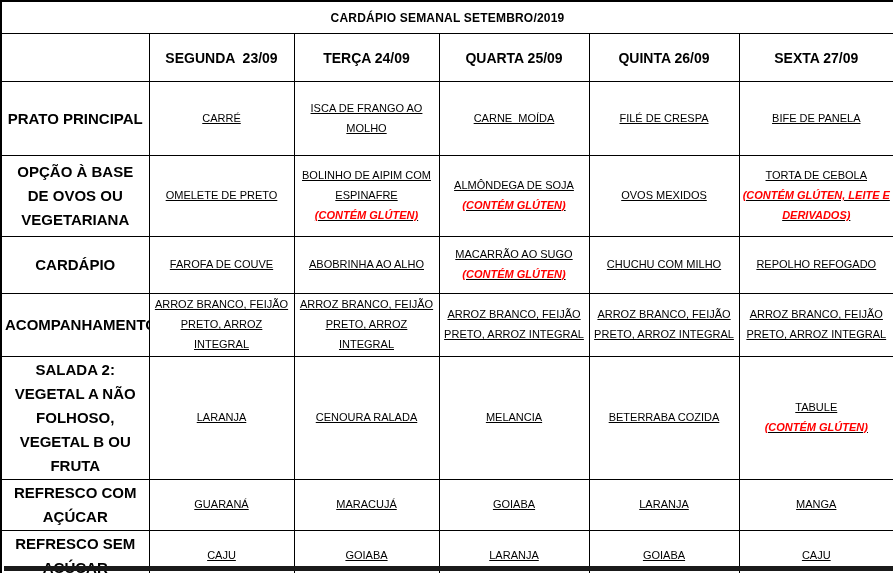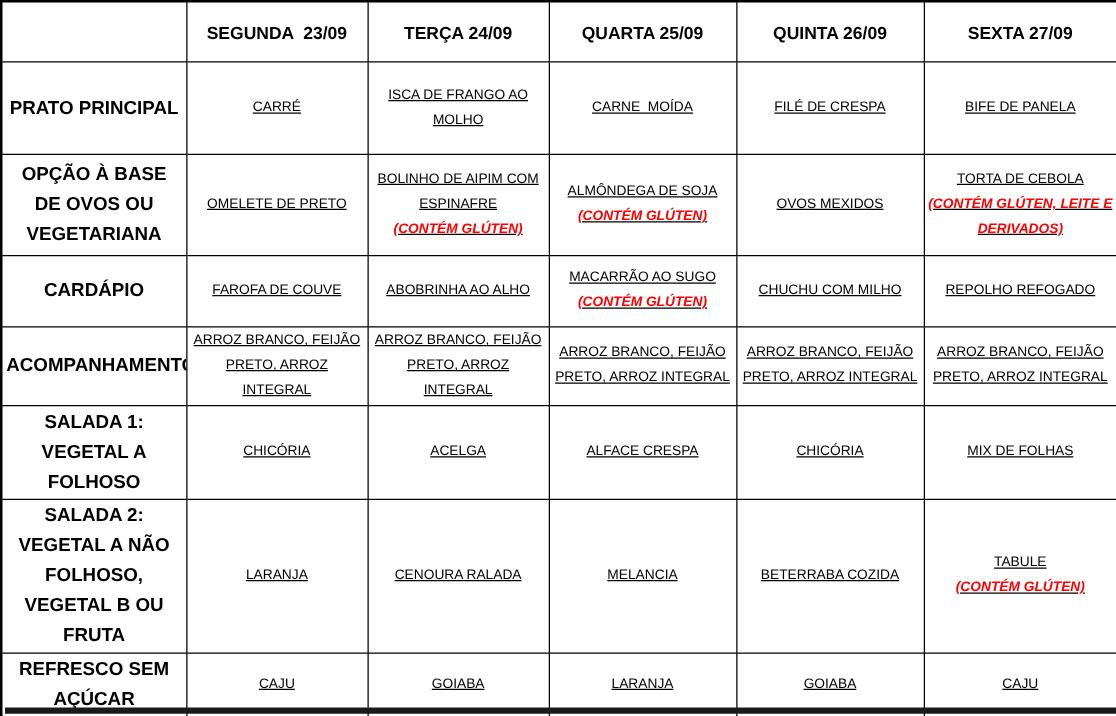--- a/index.html
+++ b/index.html
@@ -58,20 +58,23 @@
     <colgroup>
       <col style="width:148px">
         <col style="width:145px">
         <col style="width:145px">
       <col style="width:150px">
         <col style="width:150px">
         <col style="width:155px">
     </colgroup>
     <tbody>
       <tr>
+        <td colspan="6" class="title-cell">CARDÁPIO SEMANAL SETEMBRO/2019</td>
+      </tr>
+      <tr>
         <th class="hdr"></th>
         <th class="hdr">SEGUNDA &nbsp;23/09</th>
         <th class="hdr">TERÇA 24/09</th>
         <th class="hdr">QUARTA 25/09</th>
         <th class="hdr">QUINTA 26/09</th>
         <th class="hdr">SEXTA 27/09</th>
       </tr>
 
       <tr class="r0">
         <th class="lbl">PRATO PRINCIPAL</th>
@@ -146,39 +149,20 @@
             <div class="cell-text">ARROZ BRANCO, FEIJÃO PRETO, ARROZ INTEGRAL</div>
           </td>
         <td class="cell">
             <div class="cell-text">ARROZ BRANCO, FEIJÃO PRETO, ARROZ INTEGRAL</div>
           </td>
         <td class="cell">
             <div class="cell-text">ARROZ BRANCO, FEIJÃO PRETO, ARROZ INTEGRAL</div>
           </td>
       </tr>
 
-      <tr class="r4">
-        <th class="lbl">SALADA 1:
-VEGETAL A FOLHOSO</th>
-        <td class="cell">
-            <div class="cell-text">CHICÓRIA</div>
-          </td>
-        <td class="cell">
-            <div class="cell-text">ACELGA</div>
-          </td>
-        <td class="cell">
-            <div class="cell-text">ALFACE CRESPA</div>
-          </td>
-        <td class="cell">
-            <div class="cell-text">CHICÓRIA</div>
-          </td>
-        <td class="cell">
-            <div class="cell-text">MIX DE FOLHAS</div>
-          </td>
-      </tr>
 
       <tr class="r5">
         <th class="lbl">SALADA 2:
 VEGETAL A NÃO FOLHOSO, VEGETAL B OU FRUTA</th>
         <td class="cell">
             <div class="cell-text">LARANJA</div>
           </td>
         <td class="cell">
             <div class="cell-text">CENOURA RALADA</div>
           </td>
@@ -187,20 +171,38 @@
           </td>
         <td class="cell">
             <div class="cell-text">BETERRABA COZIDA</div>
           </td>
         <td class="cell">
             <div class="cell-text">TABULE</div>
             <div class="warn" style="color: rgb(255, 0, 0);">(CONTÉM GLÚTEN)</div>
           </td>
       </tr>
 
+      <tr class="r6">
+        <th class="lbl">REFRESCO COM AÇÚCAR</th>
+        <td class="cell">
+            <div class="cell-text">GUARANÁ</div>
+          </td>
+        <td class="cell">
+            <div class="cell-text">MARACUJÁ</div>
+          </td>
+        <td class="cell">
+            <div class="cell-text">GOIABA</div>
+          </td>
+        <td class="cell">
+            <div class="cell-text">LARANJA</div>
+          </td>
+        <td class="cell">
+            <div class="cell-text">MANGA</div>
+          </td>
+      </tr>
 
       <tr class="r7">
         <th class="lbl">REFRESCO SEM AÇÚCAR</th>
         <td class="cell">
             <div class="cell-text">CAJU</div>
           </td>
         <td class="cell">
             <div class="cell-text">GOIABA</div>
           </td>
         <td class="cell">

